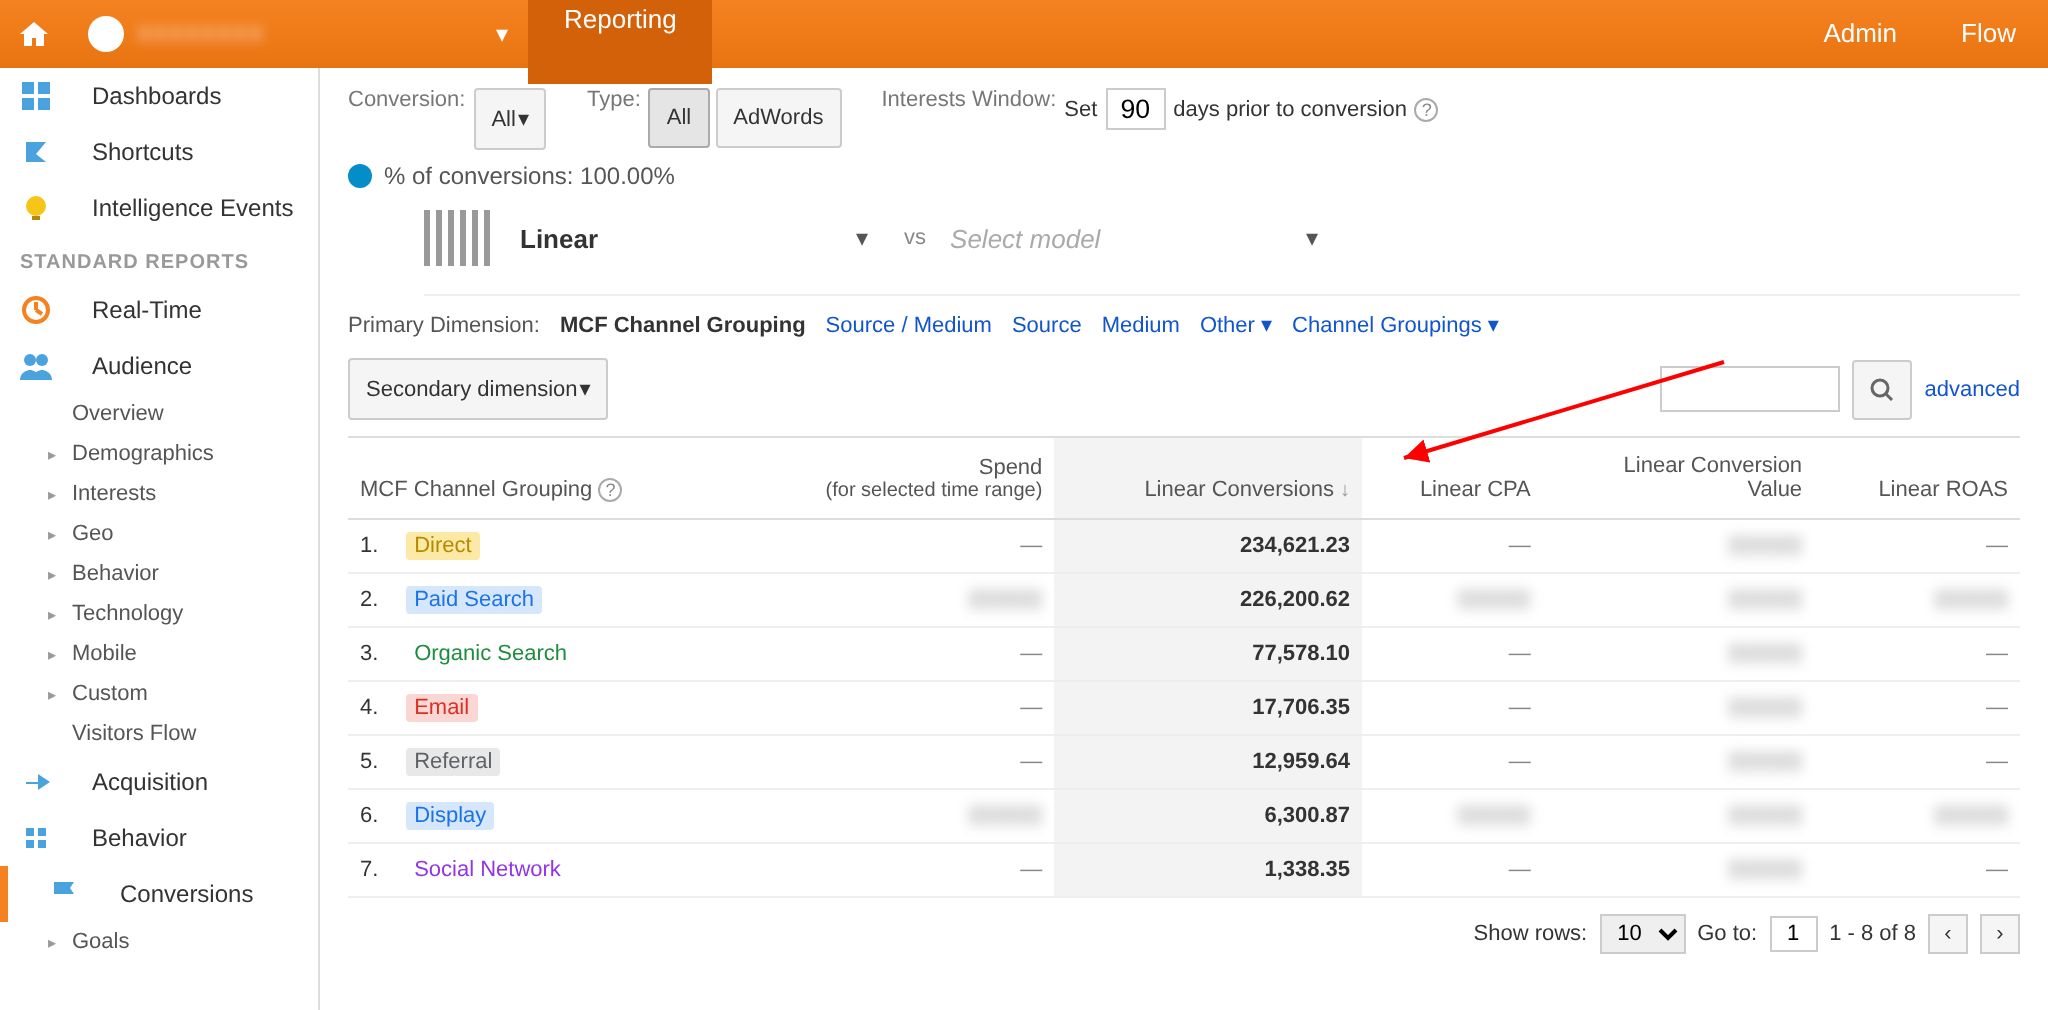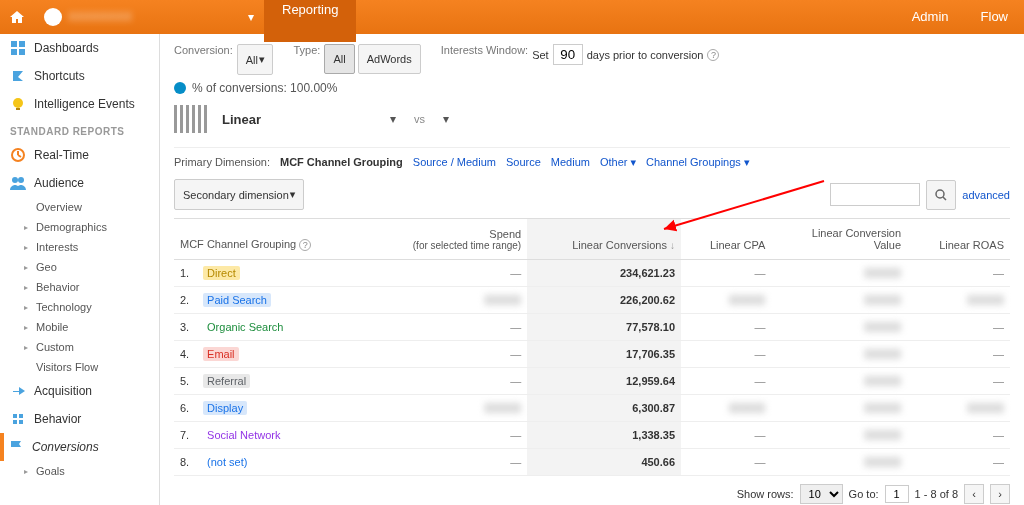--- a/index.html
+++ b/index.html
@@ -11,47 +11,47 @@
 .account-sel { display: flex; align-items: center; padding: 0 10px; height: 34px; gap: 6px; min-width: 230px; }
 .account-avatar { width: 18px; height: 18px; background: #fff; border-radius: 50%; }
 .account-name { flex: 1; filter: blur(3px); opacity: 0.7; }
 .tab { padding: 0 18px; height: 49px; line-height: 34px; font-size: 13px; cursor: pointer; }
 .tab.active { background: #d3610a; }
 .topbar-spacer { flex: 1; }
 .top-link { padding: 0 16px; height: 34px; line-height: 34px; font-size: 13px; cursor: pointer; }
 
 
 .sidebar { position: absolute; left: 0; top: 34px; width: 160px; bottom: 0; border-right: 1px solid #ddd; background: #fff; overflow: hidden; }
-.sb-item { display: flex; align-items: center; gap: 8px; padding: 6px 10px; cursor: pointer; font-size: 12px; color: #333; }
+.sb-item { display: flex; align-items: center; gap: 20px; padding: 6px 10px; cursor: pointer; font-size: 12px; color: #333; }
 .sb-heading { padding: 8px 10px 4px; color: #999; font-size: 10px; font-weight: bold; letter-spacing: 0.5px; }
 .sb-sub { padding: 4px 10px 4px 24px; color: #555; font-size: 11px; cursor: pointer; display: flex; align-items: center; gap: 4px; }
 .sb-sub .chev { color: #999; font-size: 8px; width: 8px; }
 .sb-icon { width: 16px; height: 16px; display: inline-flex; align-items: center; justify-content: center; }
-.sb-item.active-bar { border-left: 4px solid #f58220; padding-left: 4px; font-style: italic; }
+.sb-item.active-bar { border-left: 4px solid #f58220; padding-left: 20px; }
 
 
 .main { position: absolute; left: 160px; top: 34px; right: 0; bottom: 0; padding: 10px 14px; }
 .controls-row { display: flex; align-items: flex-start; gap: 20px; font-size: 11px; margin-bottom: 6px; }
 .ctl-group { display: flex; flex-direction: row; gap: 4px; }
 .ctl-label { color: #777; }
 .btn-sel { border: 1px solid #ccc; background: #f5f5f5; padding: 8px 8px; border-radius: 2px; display: inline-flex; align-items: center; gap: 1px; font-size: 11px; cursor: pointer; }
 .btn-sel.active { background: #e5e5e5; border-color: #aaa; }
 .lookback { display: flex; align-items: center; gap: 4px; }
 .lookback input { width: 30px; text-align: center; border: 1px solid #ccc; padding: 2px; }
 .pct-line { display: flex; align-items: center; gap: 6px; color: #555; margin-top: 4px; }
 .pct-dot { width: 12px; height: 12px; background: #058dc7; border-radius: 50%; }
 
-.model-row { display: flex; align-items: center; gap: 12px; padding: 10px 0 14px; border-bottom: 1px solid #eee; }
+.model-row { display: flex; align-items: center; gap: 12px; padding: 10px 0 14px; border-bottom: 1px solid #eee; margin-left: 38px; }
 .model-icon { width: 36px; height: 28px; background: repeating-linear-gradient(90deg, #999 0 3px, #fff 3px 6px); }
 .model-name { font-size: 13px; font-weight: bold; flex: 0 0 150px; }
 .model-vs { color: #888; font-size: 11px; }
 .model-placeholder { color: #aaa; font-style: italic; font-size: 13px; flex: 0 0 160px; }
 .drop-btn { display: inline-flex; align-items: center; padding: 4px 6px; cursor: pointer; color: #555; }
 
-.dim-row { display: flex; gap: 10px; font-size: 11px; padding: 8px 0 6px; }
+.dim-row { display: flex; align-items: center; gap: 10px; font-size: 11px; padding: 8px 0 6px; }
 .dim-label { color: #555; }
 .dim-link { color: #1155cc; cursor: pointer; }
 .dim-active { color: #333; font-weight: bold; }
 
 .arrow-anno { position: absolute; left: 480px; top: 82px; pointer-events: none; }
 
 .toolbar2 { display: flex; align-items: center; padding: 4px 0 8px; }
 .toolbar2 .search-group { margin-left: auto; display: flex; align-items: center; gap: 6px; }
 .toolbar2 input[type=text] { border: 1px solid #ccc; width: 90px; padding: 3px; }
 .adv-link { color: #1155cc; font-size: 11px; cursor: pointer; }
@@ -240,20 +240,21 @@
   <div class="pct-line">
     <span class="pct-dot"></span>
     <span>% of conversions: 100.00%</span>
   </div>
 
   <div class="model-row" style="position:relative">
     <span class="model-icon"></span>
     <span class="model-name">Linear</span>
     <span class="drop-btn">▾</span>
     <span class="model-vs">vs</span>
+    <span class="model-placeholder">Select model</span>
     <span class="drop-btn">▾</span>
 
     <svg class="arrow-anno" width="180" height="60">
       <defs>
           <marker id="ah" markerWidth="8" markerHeight="8" refX="6" refY="3" orient="auto">
             <path d="M0 0 6 3 0 6z" fill="red"></path>
           </marker>
         </defs>
       <line x1="170" y1="4" x2="10" y2="52" stroke="red" stroke-width="2" marker-end="url(#ah)"></line>
     </svg>
@@ -350,28 +351,20 @@
           <td><span class="blur">000000</span></td>
         </tr>
         <tr>
           <td class="left"><span style="display:inline-block;width:20px">7.</span> <span class="chip" style="color:#9334e6">Social Network</span></td>
           <td><span class="dash">—</span></td>
           <td class="hl-col"><b><span>1,338.35</span></b></td>
           <td><span class="dash">—</span></td>
           <td><span class="blur">000000</span></td>
           <td><span class="dash">—</span></td>
         </tr>
-        <tr>
-          <td class="left"><span style="display:inline-block;width:20px">8.</span> <span class="chip" style="color:#1a73e8">(not set)</span></td>
-          <td><span class="dash">—</span></td>
-          <td class="hl-col"><b><span>450.66</span></b></td>
-          <td><span class="dash">—</span></td>
-          <td><span class="blur">000000</span></td>
-          <td><span class="dash">—</span></td>
-        </tr>
       </tbody>
   </table>
 
   <div class="pager">
     <span>Show rows:</span>
     <select><option>10</option></select>
     <span>Go to:</span>
     <input type="text" style="width: 24px; text-align: center;" value="1">
     <span>1 - 8 of 8</span>
     <span class="pg-btn">‹</span>

